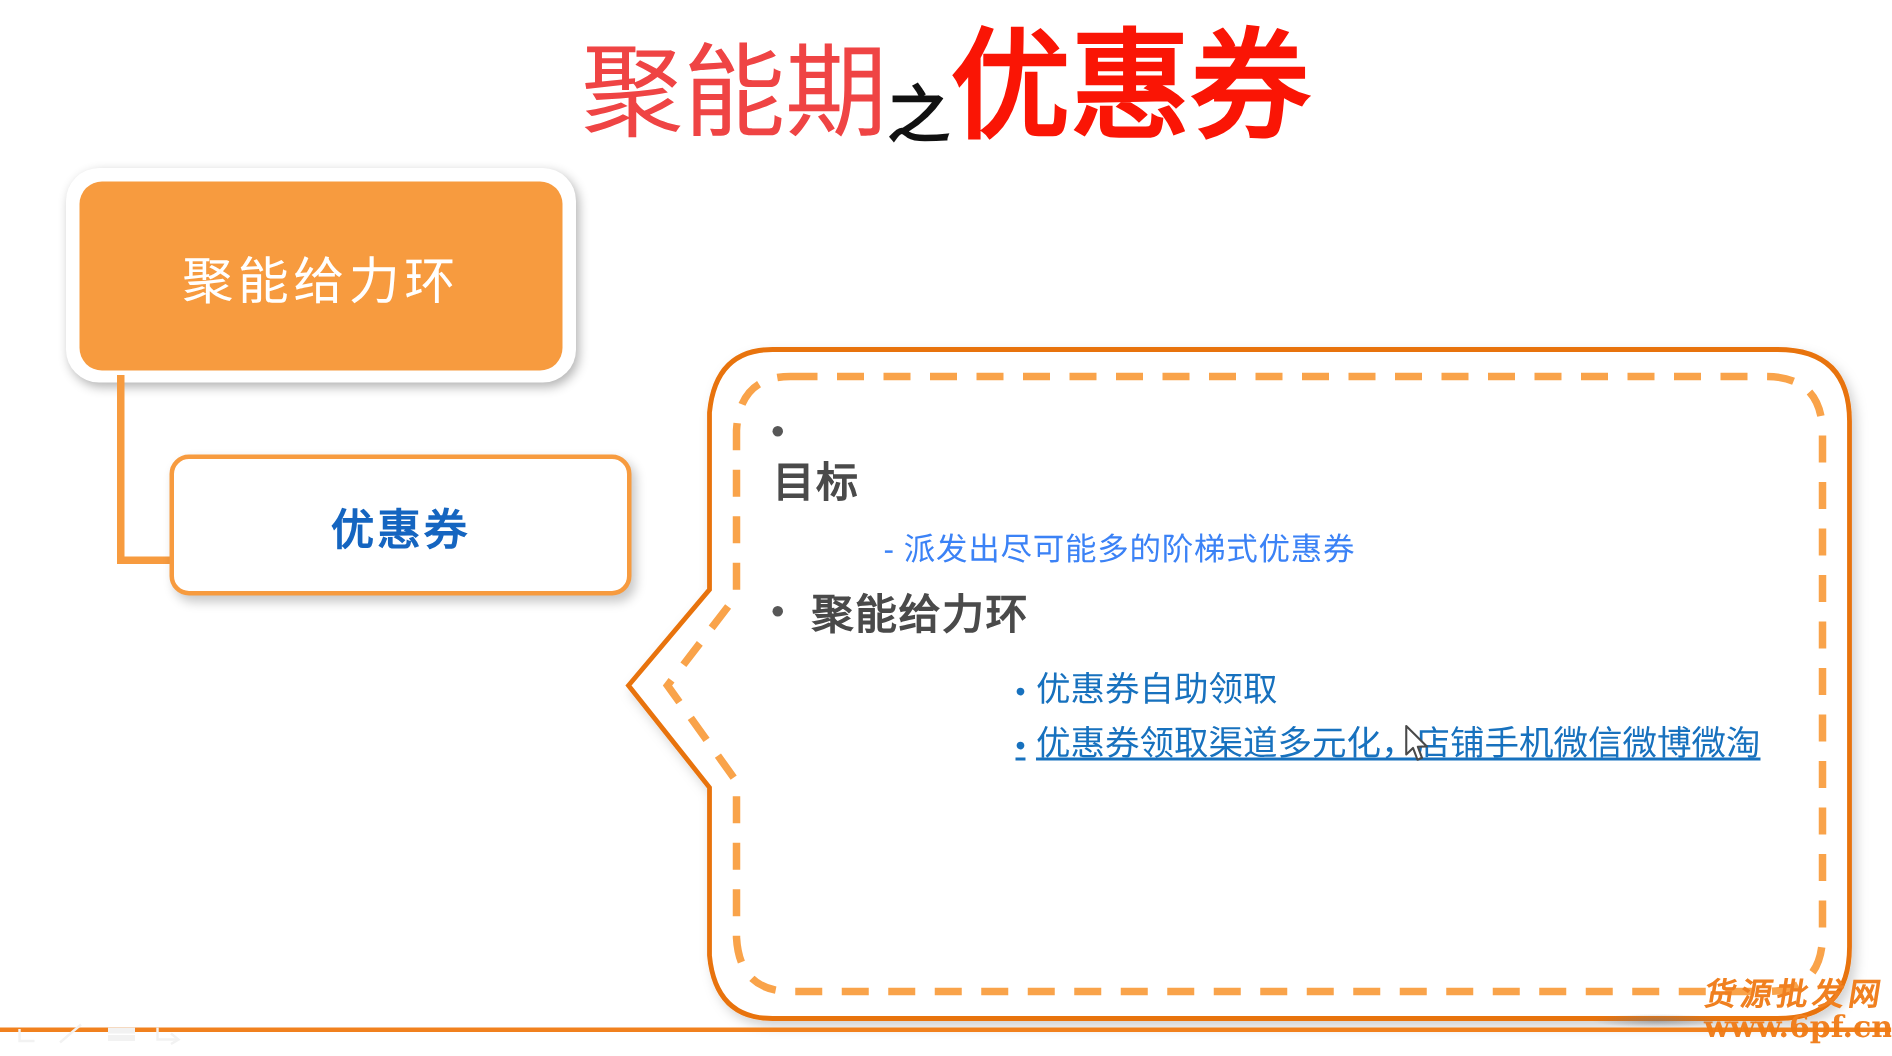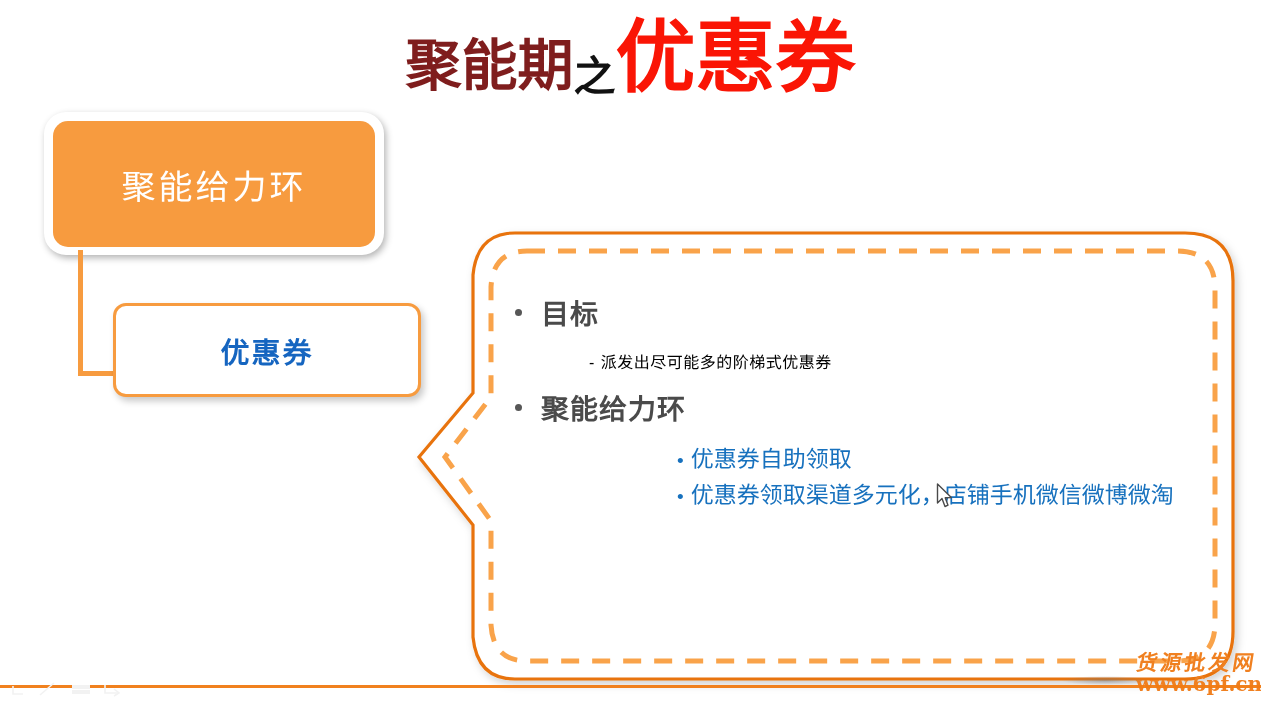--- a/index.html
+++ b/index.html
@@ -26,23 +26,23 @@
     position: absolute;
     left: 0;
     top: 18px;
     width: 1261px;
     text-align: center;
     white-space: nowrap;
     line-height: 1;
     pointer-events: none;
   }
   #title .t-black {
-    font-size: 56px;
-    font-weight: bold;
-    color: #7f1d1d;
+    font-size: 68px;
+    font-weight: normal;
+    color: #ef4444;
     letter-spacing: 0px;
   }
   #title .t-small {
     font-size: 42px;
     font-weight: bold;
     color: #111111;
     position: relative;
     top: 6px;
   }
   #title .t-red {
@@ -166,22 +166,22 @@
   }
   .lvl1 .txt {
     font-size: 28px;
     font-weight: bold;
     color: #4A4A4A;
     letter-spacing: 1px;
   }
 
   .lvl2 {
     position: absolute;
-    font-size: 16px;
-    color: #000000;
+    font-size: 21px;
+    color: #3b82f6;
     white-space: nowrap;
     letter-spacing: 0.5px;
   }
   .lvl2 .dash {
     margin-right: 6px;
   }
 
   .blue {
     position: absolute;
     font-size: 23px;
@@ -192,25 +192,25 @@
   .blue .bdot {
     color: #1771BE;
     font-size: 19px;
   }
   .blue .bsp {
     display: inline-block;
     width: 7px;
   }
 
   
-  #row-goal        { left: 0px;   top: 42px; }
+  #row-goal        { left: 0px;   top: 42px; flex-direction: column; }
   #row-goal-sub    { left: 74px;  top: 99px; }
   #row-dir         { left: 0px;   top: 137px; }
   #row-b1          { left: 162px; top: 190px; }
-  #row-b2          { left: 162px; top: 226px; }
+  #row-b2          { left: 162px; top: 226px; text-decoration: underline; }
   #row-b3          { left: 162px; top: 261px; }
 
   
   #cursor {
     position: absolute;
     left: 936px;
     top: 483px;
     width: 18px;
     height: 26px;
     pointer-events: none;

